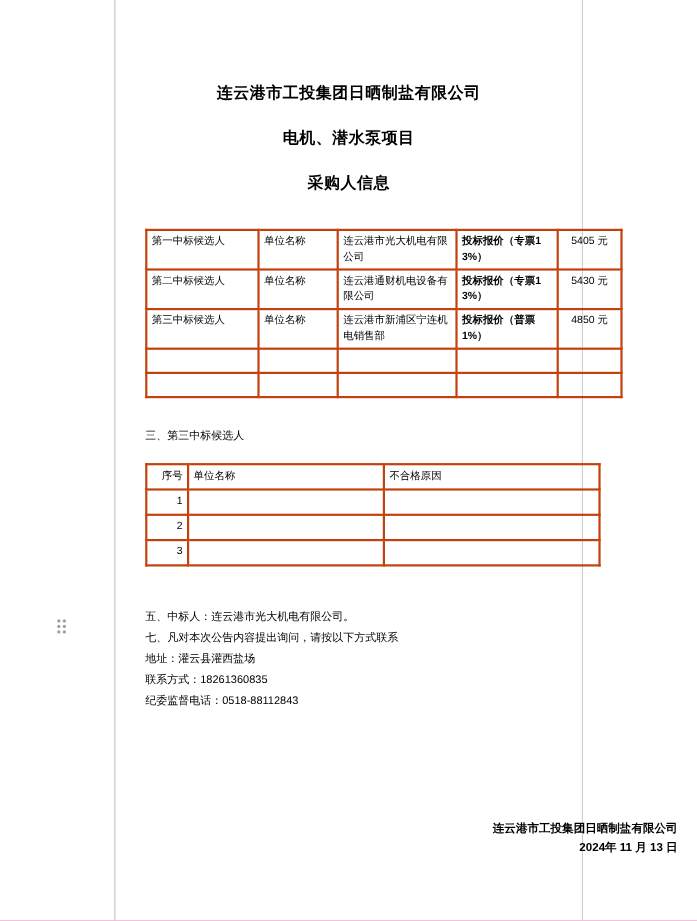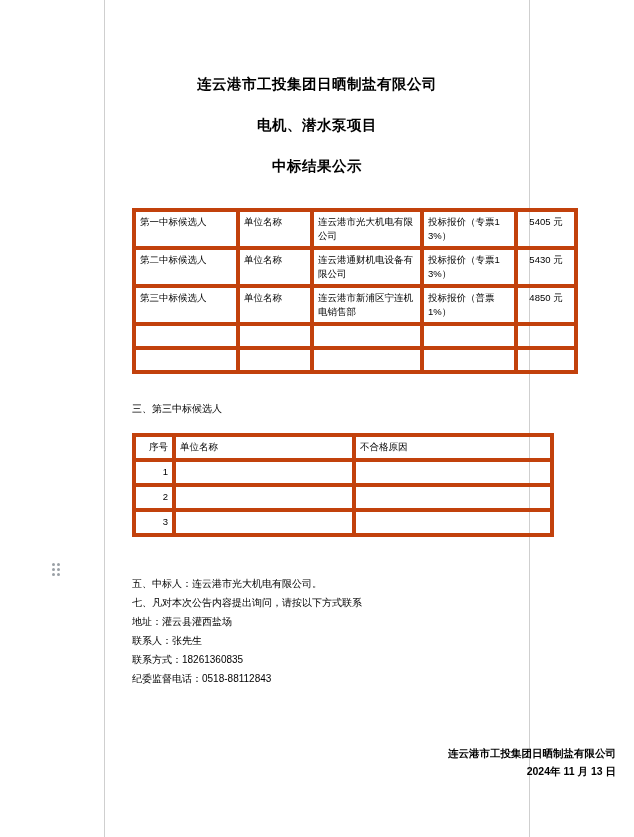--- a/index.html
+++ b/index.html
@@ -71,32 +71,32 @@
   .gap-md { height: 14px; }
   .gap-lg { height: 26px; }
 
   table.doc-table {
     border-collapse: collapse;
     width: 382px;
     margin-left: 10px;
     table-layout: fixed;
   }
   table.doc-table td {
-    border: 4px solid #c2410c;
+    border: 2px solid #c2410c;
     font-size: 9.5px;
     line-height: 14px;
     padding: 3px 4px;
     vertical-align: top;
     color: #000;
     word-break: break-all;
   }
   .candidates td.c1 { width: 92px; }
   .candidates td.c2 { width: 62px; }
   .candidates td.c3 { width: 98px; }
-  .candidates td.c4 { width: 82px; }
+  .candidates td.c4 { width: 82px; font-weight: bold; }
   .candidates td.c5 { width: 48px; text-align: center; }
   .candidates tr.empty-row td { height: 14px; }
 
   .invalid td.i1 { width: 28px; text-align: right; }
   .invalid td.i2 { width: 168px; }
   .invalid td.i3 { width: 186px; }
   .invalid tr td { height: 15px; }
 
   .sign-block {
     position: absolute;
@@ -143,21 +143,21 @@
       <i></i>
       <i></i>
       <i></i>
   </div>
 
   <div class="content">
 
     <div class="title-block">
       <div class="title-line">连云港市工投集团日晒制盐有限公司</div>
       <div class="title-line">电机、潜水泵项目</div>
-      <div class="title-line">中标结果公示</div>
+      <div class="title-line">采购人信息</div>
     </div>
 
     <div class="gap-lg"></div>
 
 
     <div class="gap-sm"></div>
 
     <table class="doc-table candidates">
       <tbody>
         <tr>
@@ -230,21 +230,20 @@
         </tr>
       </tbody>
     </table>
 
     <div style="height:38px"></div>
 
     <div class="body-text">
       <p class="para">五、中标人：连云港市光大机电有限公司。</p>
       <p class="para">七、凡对本次公告内容提出询问，请按以下方式联系</p>
       <p class="para">地址：灌云县灌西盐场</p>
-      <p class="para">联系人：张先生</p>
       <p class="para">联系方式：18261360835</p>
       <p class="para">纪委监督电话：0518-88112843</p>
     </div>
 
   </div>
 
   <div class="sign-block">
     <div>连云港市工投集团日晒制盐有限公司</div>
     <div>2024年 11 月 13 日</div>
   </div>

